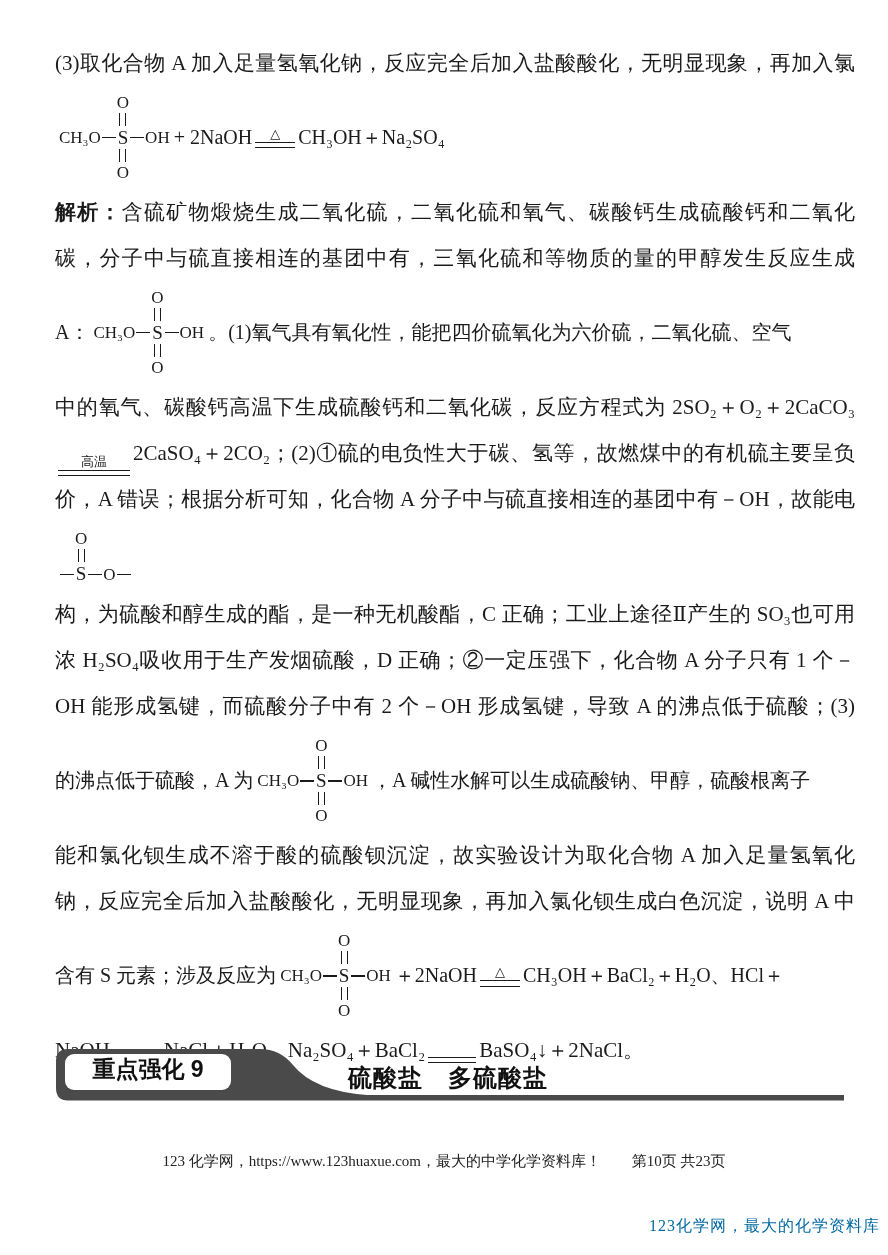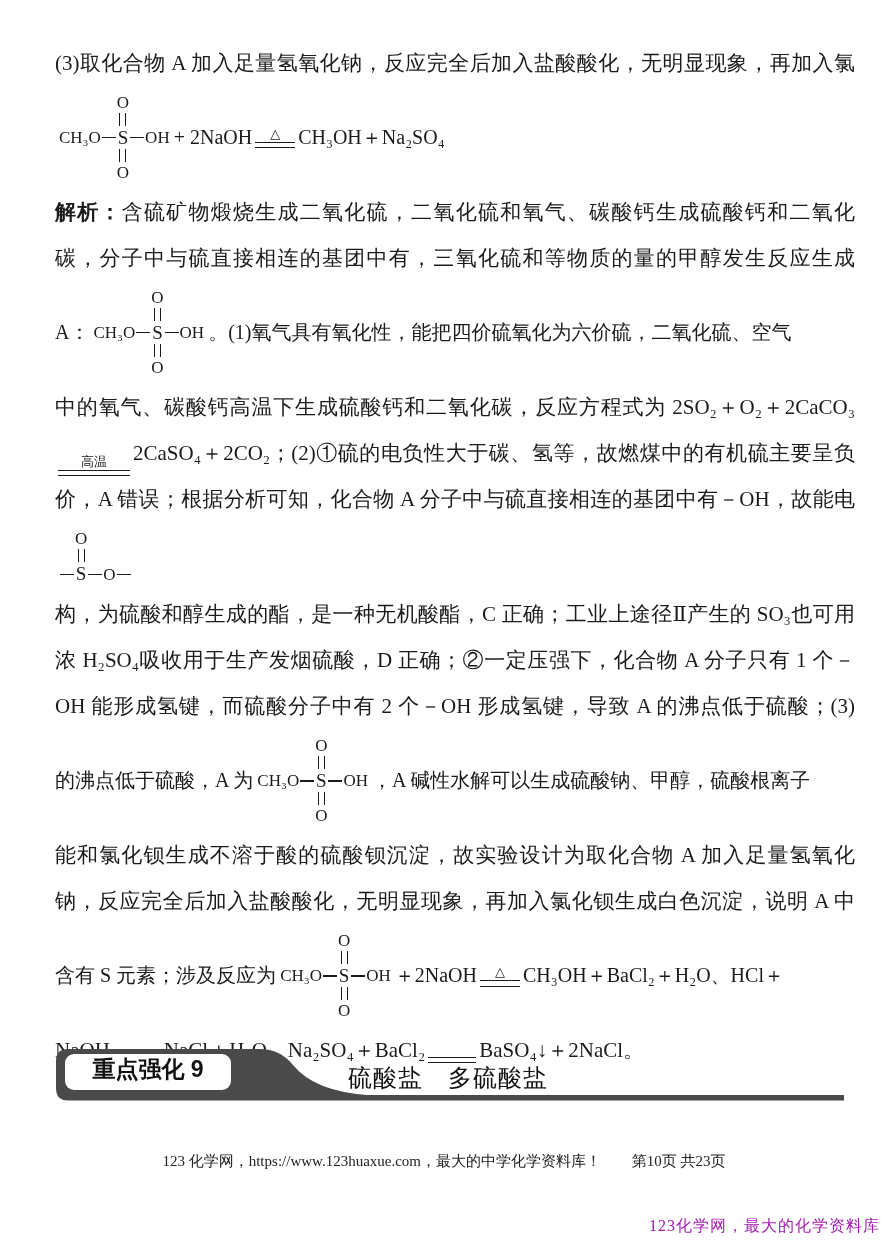--- a/index.html
+++ b/index.html
@@ -40,33 +40,33 @@
   .banner { position:absolute; left:55px; top:1048px; width:800px; height:58px; }
   .banner svg { position:absolute; left:0; top:0; }
   .badge {
     position:absolute; left:10px; top:6px; width:166px; height:36px;
     background:#ffffff; border-radius:9px;
     display:flex; justify-content:center;
     font-family:"Liberation Sans","DejaVu Sans",sans-serif; font-weight:700; font-size:23px; color:#111;
   }
   .banner-title {
     position:absolute; left:293px; top:14px;
-    font-family:"Liberation Sans","DejaVu Sans",sans-serif; font-weight:400; font-size:24px; color:#111;
+    font-family:"Liberation Sans","DejaVu Sans",sans-serif; font-weight:700; font-size:24px; color:#111;
     letter-spacing:1px; white-space:nowrap;
   }
 
   
   .footer {
     position:absolute; left:0; right:0; top:1152px; text-align:center;
     font-size:15px; color:#222;
   }
   .footer .pg { margin-left:27px; }
   .watermark {
     position:absolute; right:8px; top:1216px;
-    font-size:16px; color:#a21caf; letter-spacing:1px;
+    font-size:16px; color:#0369a1; letter-spacing:1px;
   }
 </style>
 </head>
 <body>
 
 <div class="page">
   <div class="content">
 
     <div class="t">
       <span>(3)取化合物 A 加入足量氢氧化钠，反应完全后加入盐酸酸化，无明显现象，再加入氯</span>

